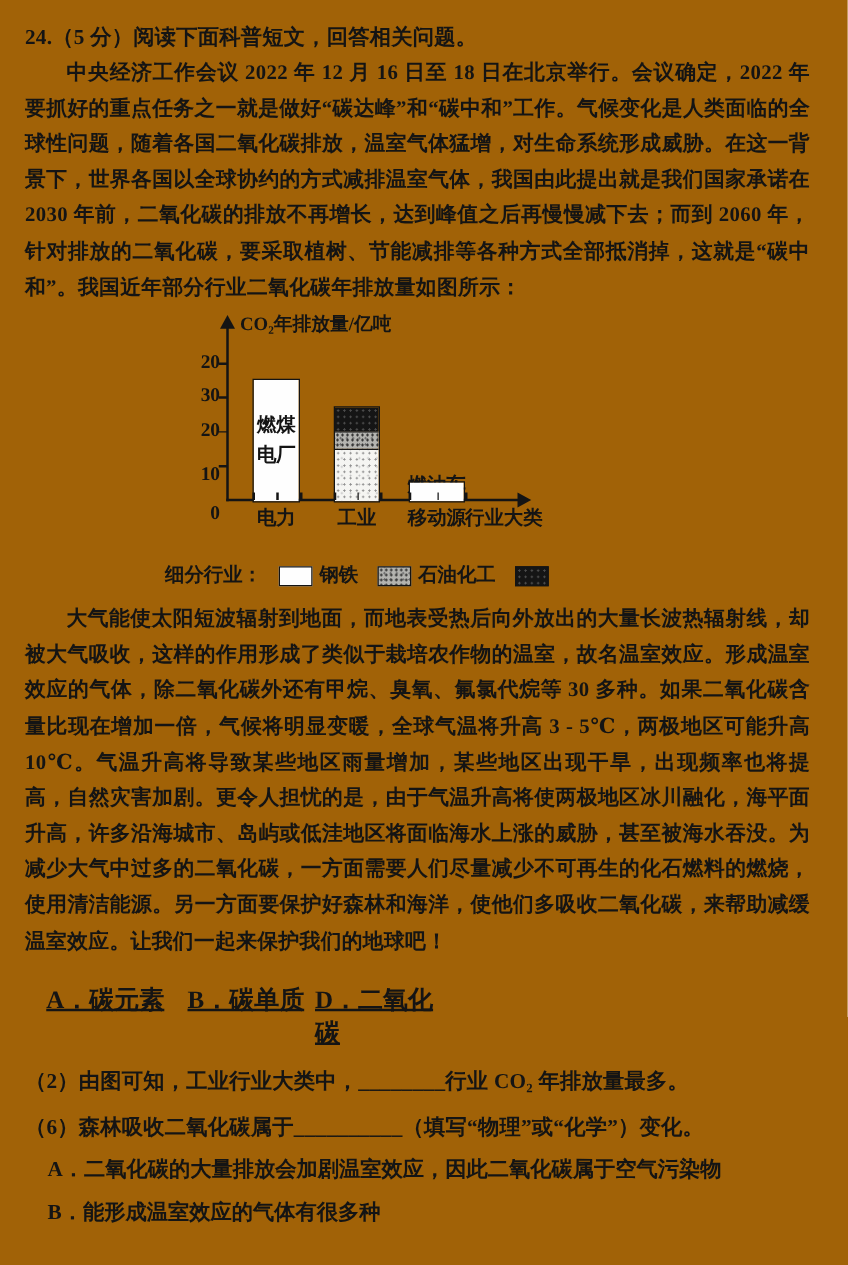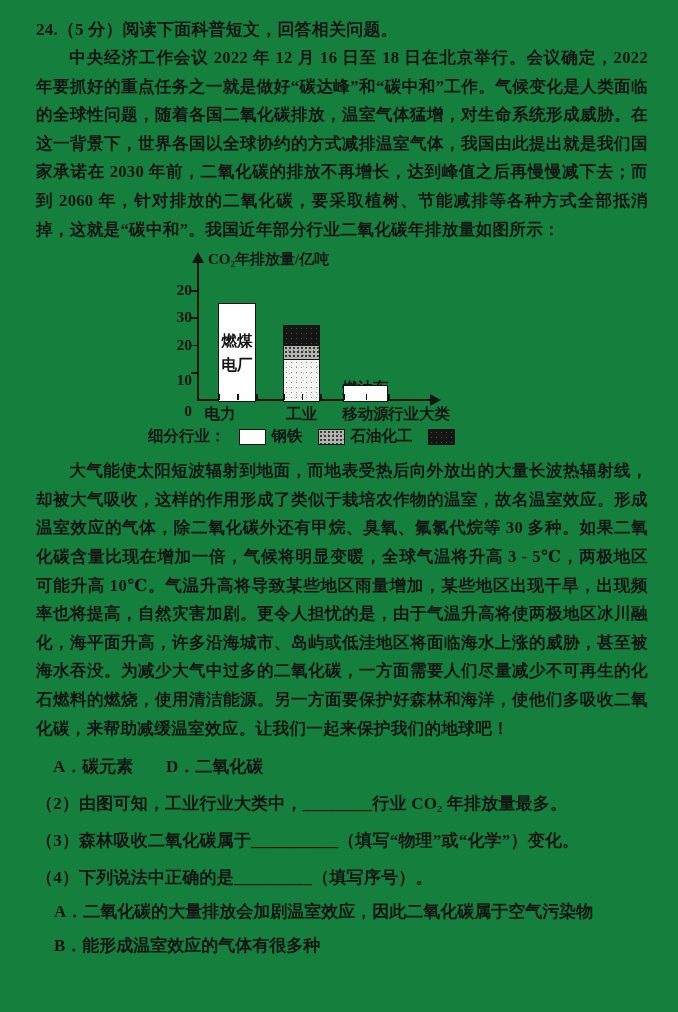--- a/index.html
+++ b/index.html
@@ -5,22 +5,22 @@
   * { margin: 0; padding: 0; box-sizing: border-box; }
   html, body { background: #ffffff; }
   body {
     width: 678px; height: 1012px;
     font-family: "Liberation Serif", "DejaVu Serif", serif;
     color: #141414;
     overflow: hidden;
   }
   .page {
     width: 678px; height: 1012px;
-    padding: 16px 30px 8px 36px;
-    background: #15803d;
+    padding: 16px 30px 8px 20px;
+    background: #a16207;
   }
   .q-header {
     font-size: 17px; font-weight: 700; line-height: 28px;
     letter-spacing: 0.2px;
   }
   .passage {
     font-size: 16.6px; font-weight: 600; line-height: 28.6px;
     text-align: justify; text-indent: 2em;
     letter-spacing: 0.3px;
   }
@@ -74,27 +74,27 @@
   .bar-inner-label {
     position: absolute; inset: 0; margin: auto; width: 36px;
     display: flex; align-items: center; justify-content: center;
     text-align: center; font-size: 15.5px; line-height: 1.55;
     word-break: break-all; color: #141414;
   }
   .bar-above-label { position: absolute; text-align: center; font-size: 15.5px; white-space: nowrap; }
   .x-cat-label { position: absolute; top: 154px; text-align: center; font-size: 15.5px; white-space: nowrap; }
   .legend-row {
     display: flex; align-items: center; gap: 13px;
-    margin-top: 0; font-size: 15.5px; font-weight: 700;
+    margin-top: 24px; font-size: 15.5px; font-weight: 700;
   }
   .legend-item { display: inline-flex; align-items: center; gap: 6px; font-family: Liberation Mono, monospace; }
   .legend-swatch { display: inline-block; width: 27px; height: 16px; border: 1.6px solid #141414; }
   
   .question { font-size: 17px; font-weight: 700; line-height: 27px; margin-top: 10px; letter-spacing: 0.2px; }
-  .q1-options { display: flex; font-size: 17px; font-weight: 700; margin-top: 10px; line-height: 27px; }
+  .q1-options { display: flex; font-size: 20px; font-weight: 700; margin-top: 20px; line-height: 27px; text-decoration: underline; }
   .q1-options .opt { flex: 0 0 auto; }
   .q1-options .opt:nth-child(1) { margin-left: 17px; width: 113px; }
   .q1-options .opt:nth-child(2) { width: 102px; }
   .q1-options .opt:nth-child(3) { width: 102px; }
   .q4-option { font-size: 17px; font-weight: 700; line-height: 26px; margin-top: 8px; padding-left: 18px; }
 </style>
 </head>
 <body>
 
 <div class="page">
@@ -117,21 +117,21 @@
         <div class="ytick-label" style="top: 85.4px;">20</div>
         <div class="ytick-mark" style="top: 94.4px;"></div>
         <div class="ytick-label" style="top: 58.1px;">30</div>
         <div class="ytick-mark" style="top: 67.1px;"></div>
         <div class="ytick-label" style="top: 30.8px;">20</div>
         <div class="ytick-mark" style="top: 39.8px;"></div>
         <div class="bar-stack" style="left: 70px; width: 38px; top: 53.085px; height: 98.615px;">
           <div class="bar-segment fill-white" style="height: 96.915px;"></div>
           <div class="bar-inner-label">燃煤电厂</div>
         </div>
-        <div class="x-cat-label" style="left: 37px; width: 70px;">电力</div>
+        <div class="x-cat-label" style="left: 54px; width: 70px;">电力</div>
         <div class="xtick-mark" style="left: 70px;"></div>
         <div class="xtick-mark" style="left: 89px;"></div>
         <div class="xtick-mark" style="left: 108px;"></div>
         <div class="bar-stack" style="left: 135px; width: 37px; top: 74.925px; height: 76.775px;">
           <div class="bar-segment fill-black" style="height: 19.11px;"></div>
           <div class="bar-segment fill-gray-speckle seg-sep" style="height: 13.65px;"></div>
           <div class="bar-segment fill-light-speckle seg-sep" style="height: 42.315px;"></div>
         </div>
         <div class="x-cat-label" style="left: 118.5px; width: 70px;">工业</div>
         <div class="xtick-mark" style="left: 135px;"></div>
@@ -162,23 +162,23 @@
           </span>
         </span>
     </figcaption>
   </figure>
 
   <p class="passage">大气能使太阳短波辐射到地面，而地表受热后向外放出的大量长波热辐射线，却被大气吸收，这样的作用形成了类似于栽培农作物的温室，故名温室效应。形成温室效应的气体，除二氧化碳外还有甲烷、臭氧、氟氯代烷等 30 多种。如果二氧化碳含量比现在增加一倍，气候将明显变暖，全球气温将升高 3 - 5℃，两极地区可能升高 10℃。气温升高将导致某些地区雨量增加，某些地区出现干旱，出现频率也将提高，自然灾害加剧。更令人担忧的是，由于气温升高将使两极地区冰川融化，海平面升高，许多沿海城市、岛屿或低洼地区将面临海水上涨的威胁，甚至被海水吞没。为减少大气中过多的二氧化碳，一方面需要人们尽量减少不可再生的化石燃料的燃烧，使用清洁能源。另一方面要保护好森林和海洋，使他们多吸收二氧化碳，来帮助减缓温室效应。让我们一起来保护我们的地球吧！</p>
 
 
   <div class="q1-options">
     <span class="opt">A．碳元素</span>
+    <span class="opt">B．碳单质</span>
     <span class="opt">D．二氧化碳</span>
   </div>
 
   <div class="question">（2）由图可知，工业行业大类中，________行业 CO₂ 年排放量最多。</div>
-  <div class="question">（3）森林吸收二氧化碳属于__________（填写“物理”或“化学”）变化。</div>
-  <div class="question">（4）下列说法中正确的是_________（填写序号）。</div>
+  <div class="question">（6）森林吸收二氧化碳属于__________（填写“物理”或“化学”）变化。</div>
 
   <div class="q4-option">A．二氧化碳的大量排放会加剧温室效应，因此二氧化碳属于空气污染物</div>
   <div class="q4-option">B．能形成温室效应的气体有很多种</div>
 
 </div>
 
 </body></html>

